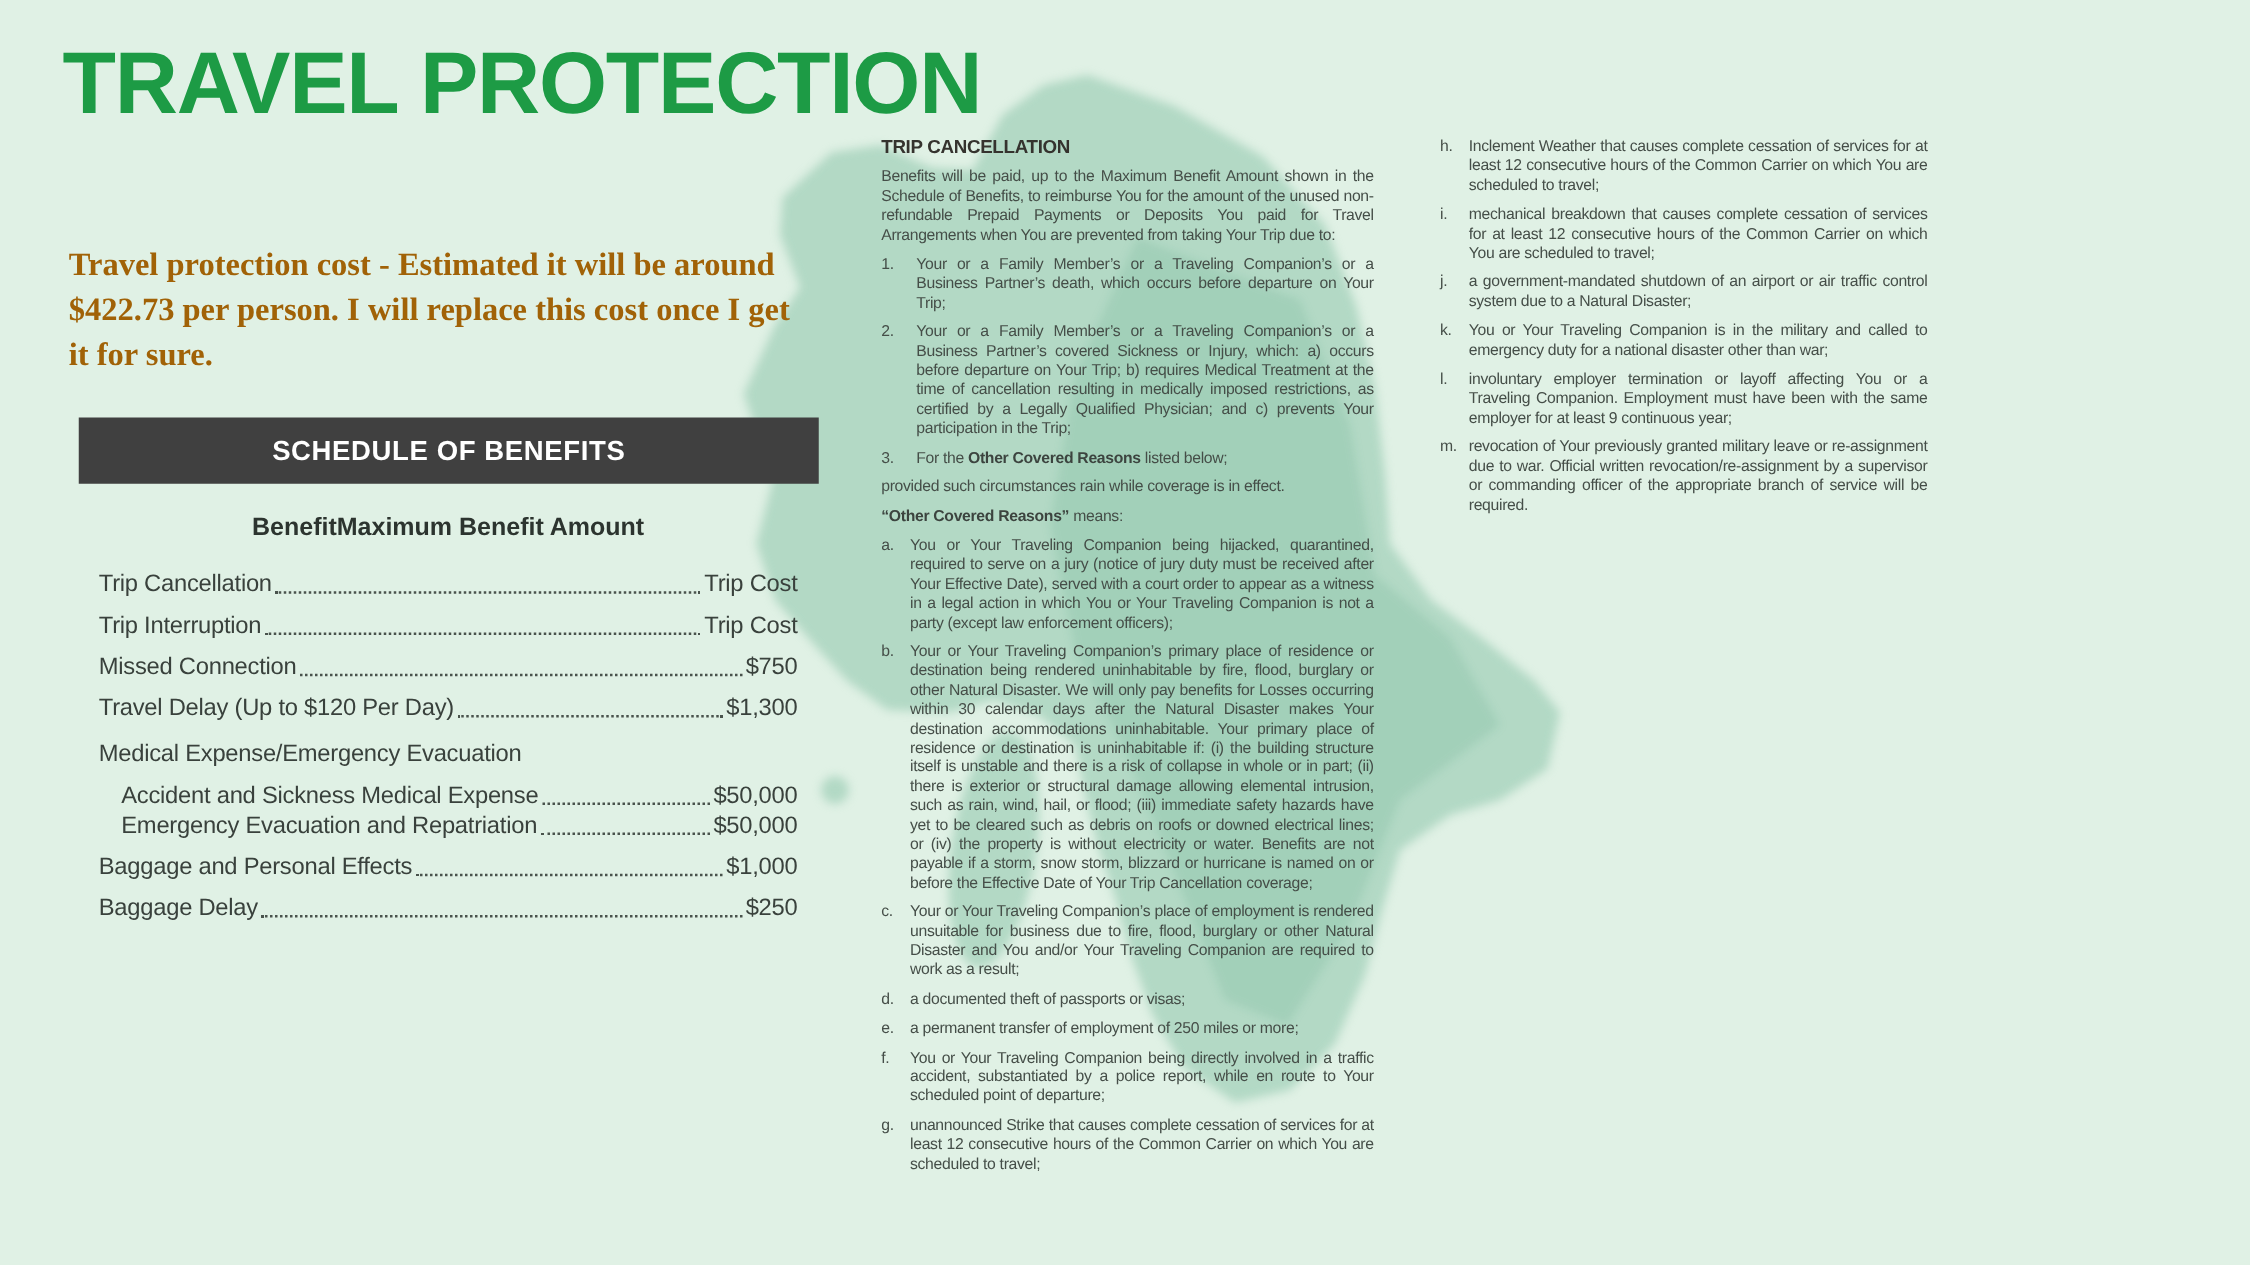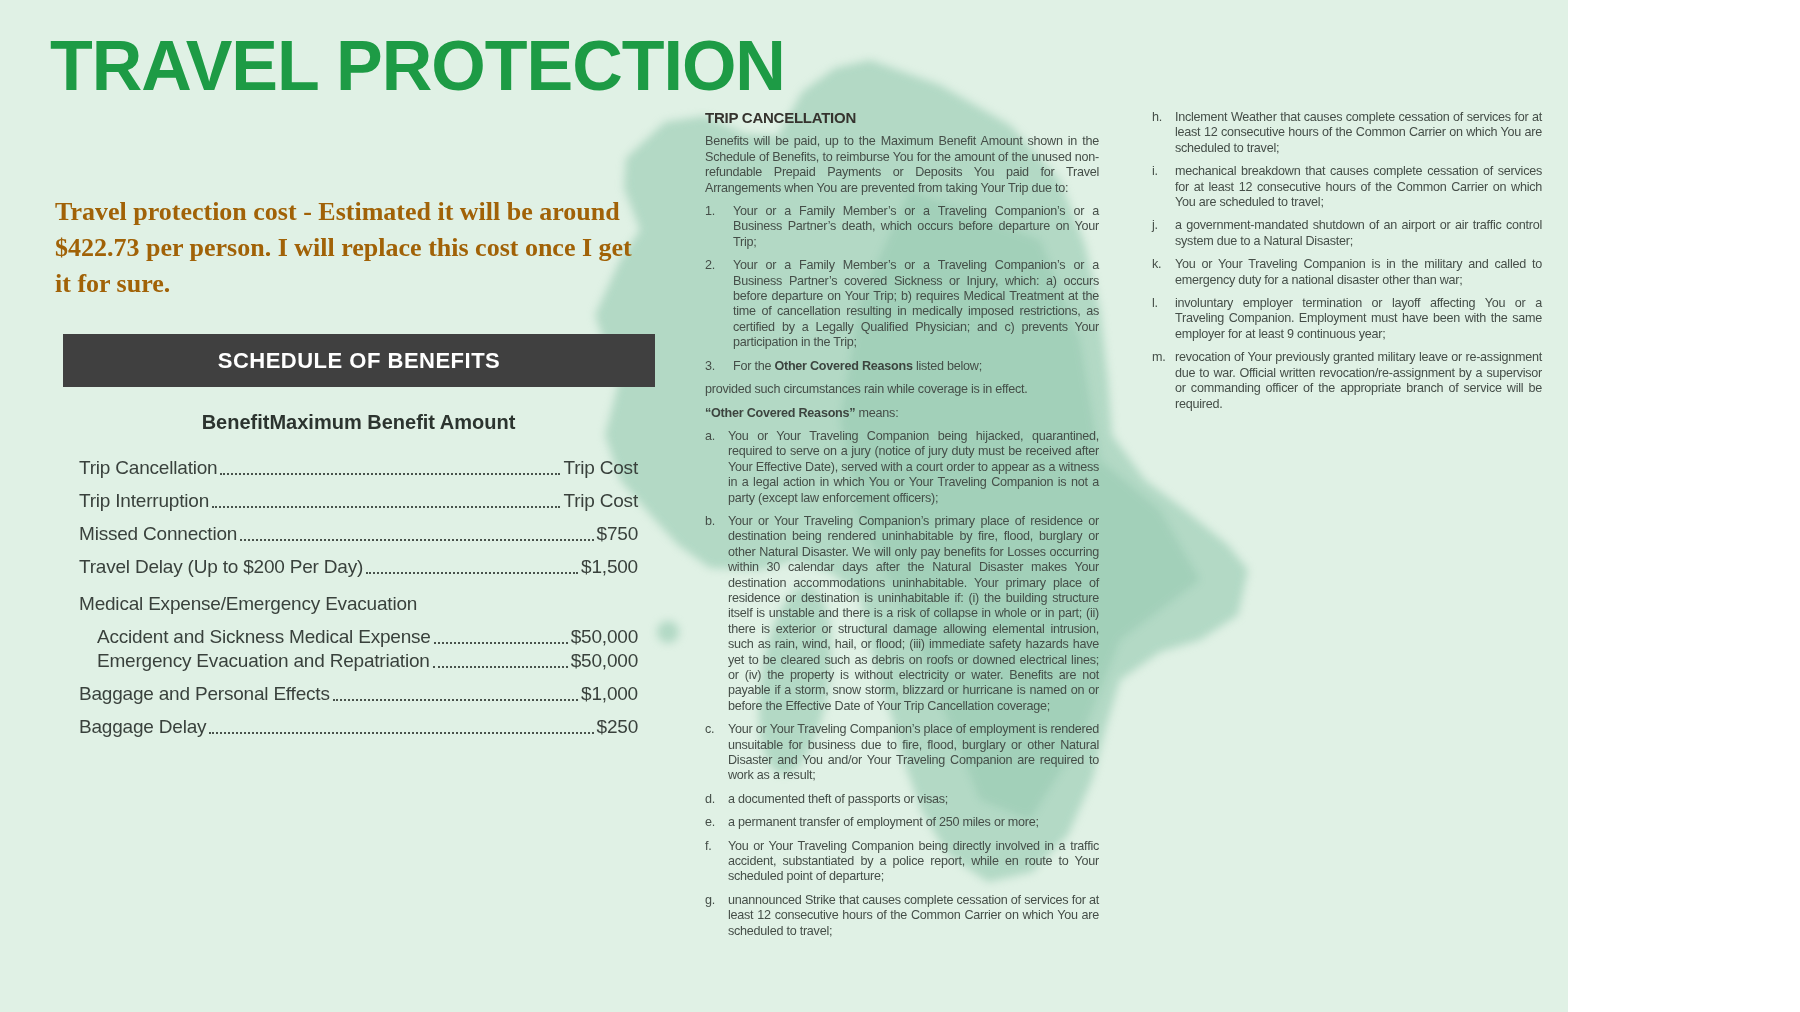--- a/index.html
+++ b/index.html
@@ -1,17 +1,17 @@
 <!DOCTYPE html>
 <html><head>
 <meta charset="utf-8">
 <style>
   html,body{margin:0;padding:0;}
   .canvas{
-    position:relative; width:1568px; height:1012px; overflow:hidden;
+    position:relative; width:1800px; height:1012px; overflow:hidden;
     background:#e0f1e5;
     font-family:"Liberation Sans", sans-serif;
   }
   
   .map{position:absolute; left:560px; top:40px; width:720px; height:860px; z-index:0; filter:blur(4px);}
   
   .title{
     position:absolute; left:50px; top:26px; z-index:1;
     font-size:70px; font-weight:bold; letter-spacing:-1px; color:#1d9b45; white-space:nowrap;
   }
@@ -89,23 +89,23 @@
         <span class="lbl">Trip Interruption</span>
         <span class="dots"></span>
         <span class="amt">Trip Cost</span>
       </div>
       <div class="trow">
         <span class="lbl">Missed Connection</span>
         <span class="dots"></span>
         <span class="amt">$750</span>
       </div>
       <div class="trow">
-        <span class="lbl">Travel Delay (Up to $200 Per Day)</span>
-        <span class="dots"></span>
-        <span class="amt">$1,500</span>
+        <span class="lbl">Travel Delay (Up to $120 Per Day)</span>
+        <span class="dots"></span>
+        <span class="amt">$1,300</span>
       </div>
       <div class="trow group">
         <span class="lbl">Medical Expense/Emergency Evacuation</span>
       </div>
       <div class="trow sub">
         <span class="lbl">Accident and Sickness Medical Expense</span>
         <span class="dots"></span>
         <span class="amt">$50,000</span>
       </div>
       <div class="trow sub tight">

